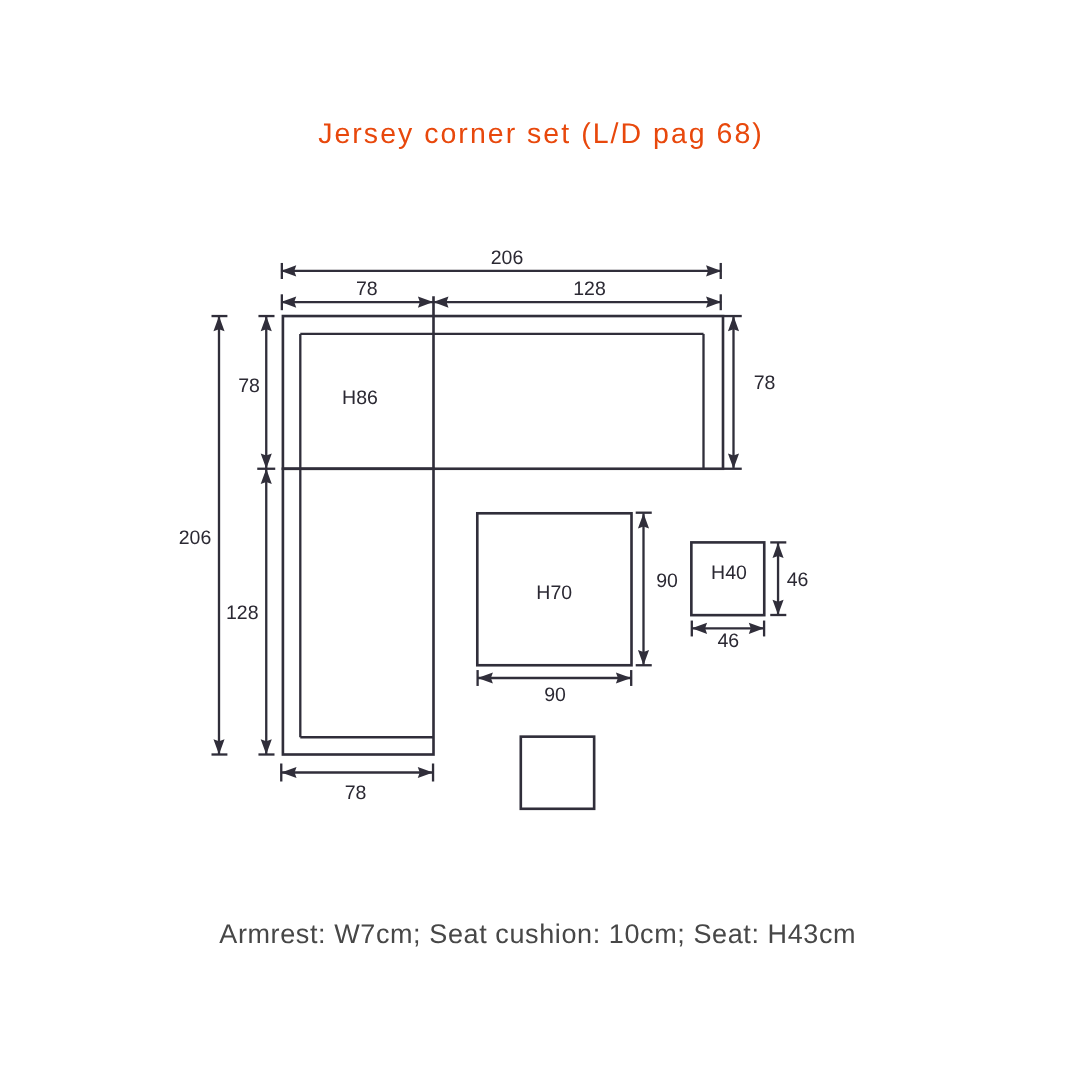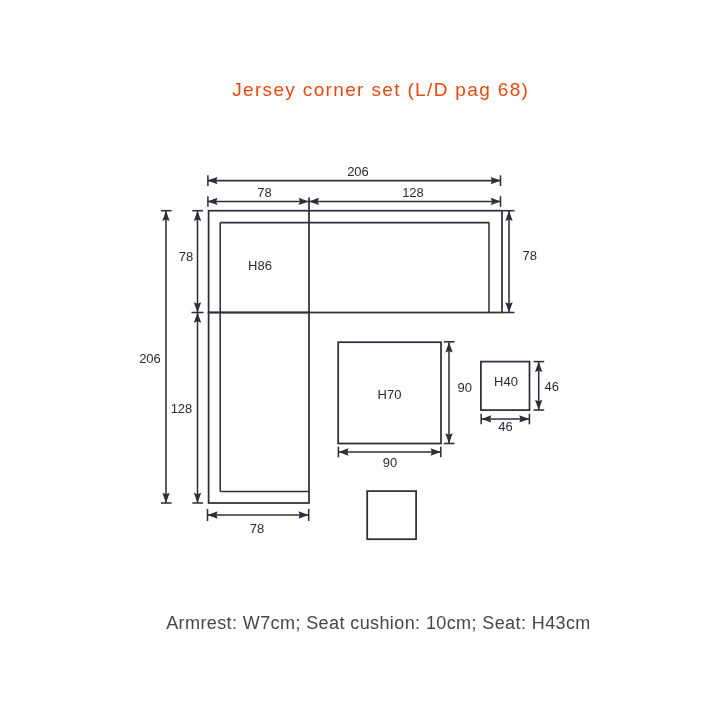--- a/index.html
+++ b/index.html
@@ -1,16 +1,16 @@
 <!DOCTYPE html>
 <html><head>
 <meta charset="utf-8">
 <style>
   html,body{margin:0;padding:0;background:#ffffff;}
-  .page{position:relative;width:644px;height:720px;background:#ffffff;overflow:hidden;padding-left:20px;}
+  .page{position:relative;width:644px;height:720px;background:#ffffff;overflow:hidden;}
   svg text{font-family:"Liberation Sans", sans-serif;}
   svg{filter:blur(0.3px);}
 </style>
 </head>
 <body>
 <div class="page">
 <svg width="720" height="720" viewBox="0 0 720 720" xmlns="http://www.w3.org/2000/svg">
 
   <rect x="0" y="0" width="720" height="720" fill="#ffffff"></rect>
 

